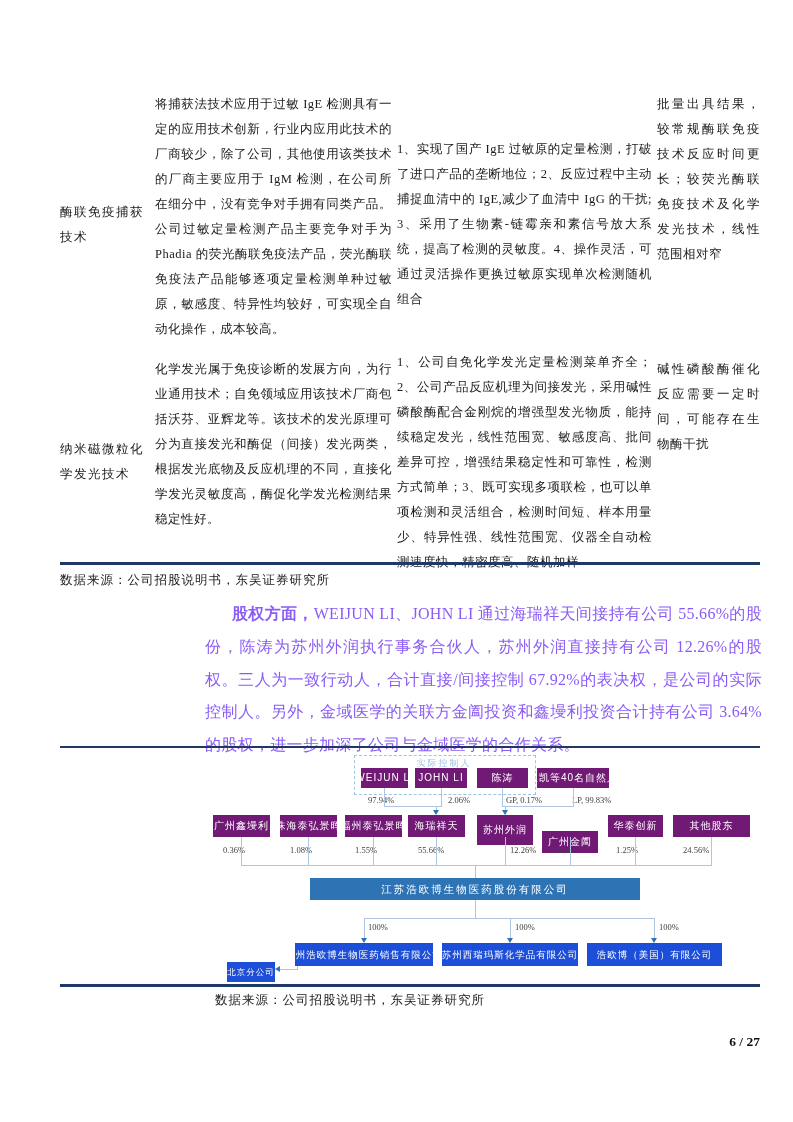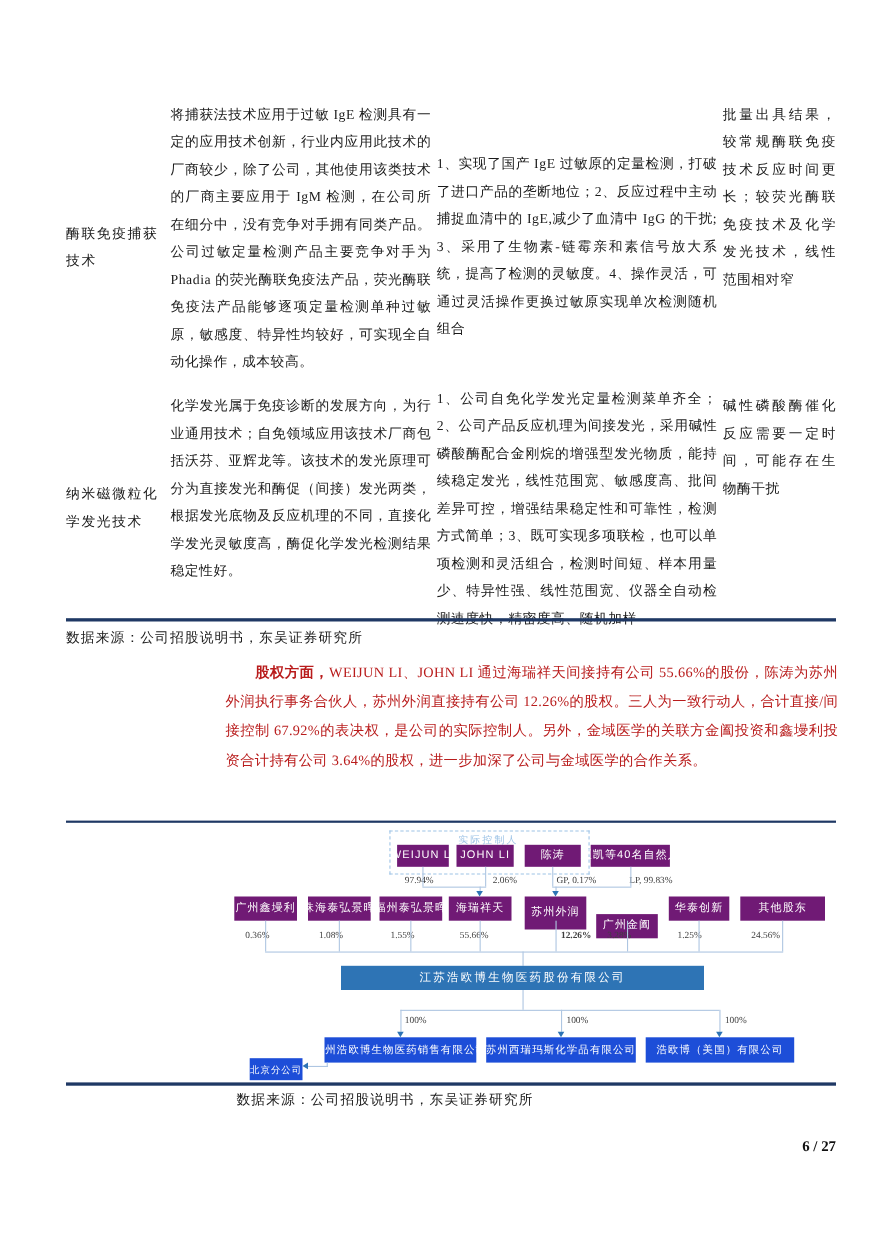--- a/index.html
+++ b/index.html
@@ -11,22 +11,22 @@
   .tt-row{display:contents;}
   .cell{font-size:12.5px;line-height:2.0;text-align:justify;letter-spacing:0.5px;}
   .cell.c1{display:flex;align-items:center;text-align:left;letter-spacing:1.5px;}
   .cell.c3{display:flex;align-items:center;}
   .r1{height:265px;}
   .r2{height:210px;}
   .cell .inner{width:100%;}
   .table-rule{position:absolute;left:60px;top:562px;width:700px;height:3px;background:#1f3864;}
   .src-table{position:absolute;left:60px;top:572px;font-size:12.5px;letter-spacing:1px;color:#1a1a1a;}
   
-  .para{position:absolute;left:205px;top:598px;width:557px;font-size:13px;line-height:2.05;
-        text-align:justify;text-indent:27px;color:#b91c1c;letter-spacing:0.3px;font-family:Liberation Serif, serif;}
+  .para{position:absolute;left:205px;top:598px;width:557px;font-size:16px;line-height:2.05;
+        text-align:justify;text-indent:27px;color:#8b5cf6;letter-spacing:0.3px;font-family:Liberation Serif, serif;}
   .para b{font-weight:bold;}
   
   .fig-title{position:absolute;left:73px;top:722px;font-size:13.5px;font-weight:bold;color:#1f3864;letter-spacing:0.5px;}
   .fig-rule-top{position:absolute;left:60px;top:746px;width:700px;height:1.5px;background:#1f3864;}
   .fig-rule-bottom{position:absolute;left:60px;top:984px;width:700px;height:3px;background:#1f3864;}
   .src-fig{position:absolute;left:215px;top:992px;font-size:12.5px;letter-spacing:1px;color:#1a1a1a;}
   .pageno{position:absolute;right:33px;top:1034px;font-size:13.5px;font-weight:bold;color:#111;}
   
   .chart{position:absolute;left:60px;top:748px;width:700px;height:236px;
          font-family:"Liberation Sans","DejaVu Sans",sans-serif;}
@@ -120,21 +120,21 @@
     <div class="obox" style="left:348px;top:67px;width:57px;height:22px;">海瑞祥天</div>
     <div class="obox" style="left:417px;top:67px;width:56px;height:30px;">苏州外润</div>
     <div class="obox" style="left:482px;top:83px;width:56px;height:22px;">广州金阖</div>
     <div class="obox" style="left:548px;top:67px;width:55px;height:22px;">华泰创新</div>
     <div class="obox" style="left:613px;top:67px;width:77px;height:22px;">其他股东</div>
 
     <div class="pct" style="left:163px;top:97px;">0.36%</div>
     <div class="pct" style="left:230px;top:97px;">1.08%</div>
     <div class="pct" style="left:295px;top:97px;">1.55%</div>
     <div class="pct" style="left:358px;top:97px;">55.66%</div>
-    <div class="pct" style="left:450px;top:97px;font-weight:bold;">12.26%</div>
+    <div class="pct" style="left:450px;top:97px;">12.26%</div>
     <div class="pct" style="left:492px;top:97px;">3.28%</div>
     <div class="pct" style="left:556px;top:97px;">1.25%</div>
     <div class="pct" style="left:623px;top:97px;">24.56%</div>
 
     <div class="ln" style="left:181px;top:89px;width:1px;height:28px;"></div>
     <div class="ln" style="left:248px;top:89px;width:1px;height:28px;"></div>
     <div class="ln" style="left:313px;top:89px;width:1px;height:28px;"></div>
     <div class="ln" style="left:376px;top:89px;width:1px;height:28px;"></div>
     <div class="ln" style="left:445px;top:89px;width:1px;height:28px;"></div>
     <div class="ln" style="left:510px;top:89px;width:1px;height:28px;"></div>

